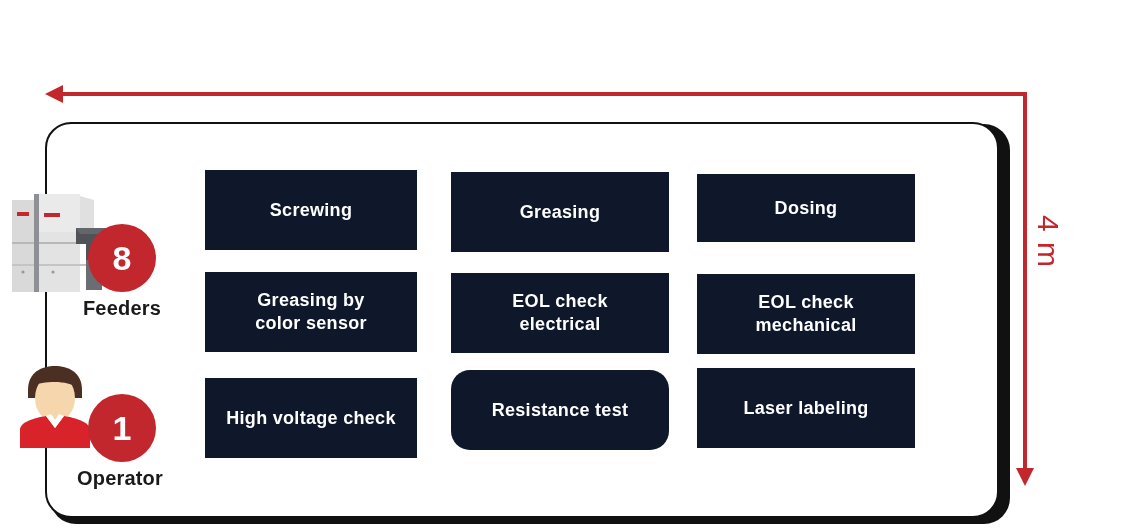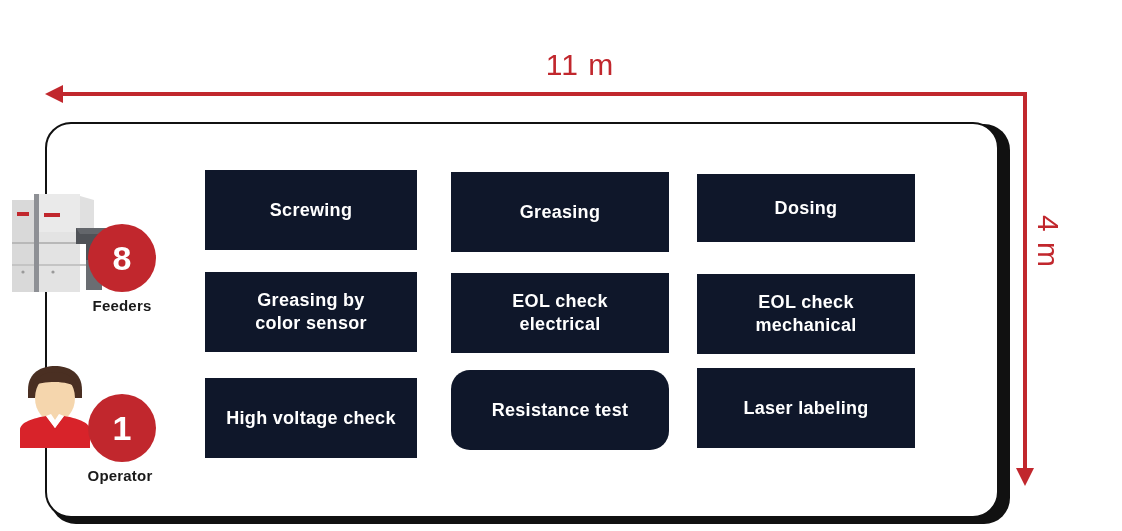--- a/index.html
+++ b/index.html
@@ -153,37 +153,36 @@
     justify-content: center;
     font-size: 34px;
     font-weight: 700;
     line-height: 1;
   }
   .badge-feeders { left: 88px; top: 224px; width: 68px; height: 68px; }
   .badge-operator { left: 88px; top: 394px; width: 68px; height: 68px; }
   .res-label {
     position: absolute;
     color: #1a1a1a;
-    font-size: 15px;
+    font-size: 20px;
     font-weight: 700;
     letter-spacing: 0.2px;
     text-align: center;
     white-space: nowrap;
   }
   .label-feeders { left: 42px; top: 297px; width: 160px; }
   .label-operator { left: 40px; top: 467px; width: 160px; }
 </style>
 </head>
 <body>
 
 <div id="canvas">
 
   <div class="dim-arrow-left"></div>
   <div class="dim-line-h"></div>
-  <div class="dim-label-h">11 m</div>
 
   <div class="dim-line-v"></div>
   <div class="dim-arrow-down"></div>
   <div class="dim-label-v">4 m</div>
 
   <div class="cell-shadow"></div>
   <div class="cell-frame"></div>
 
   <div class="machine">
     <svg width="108" height="112" viewBox="0 0 108 112">

